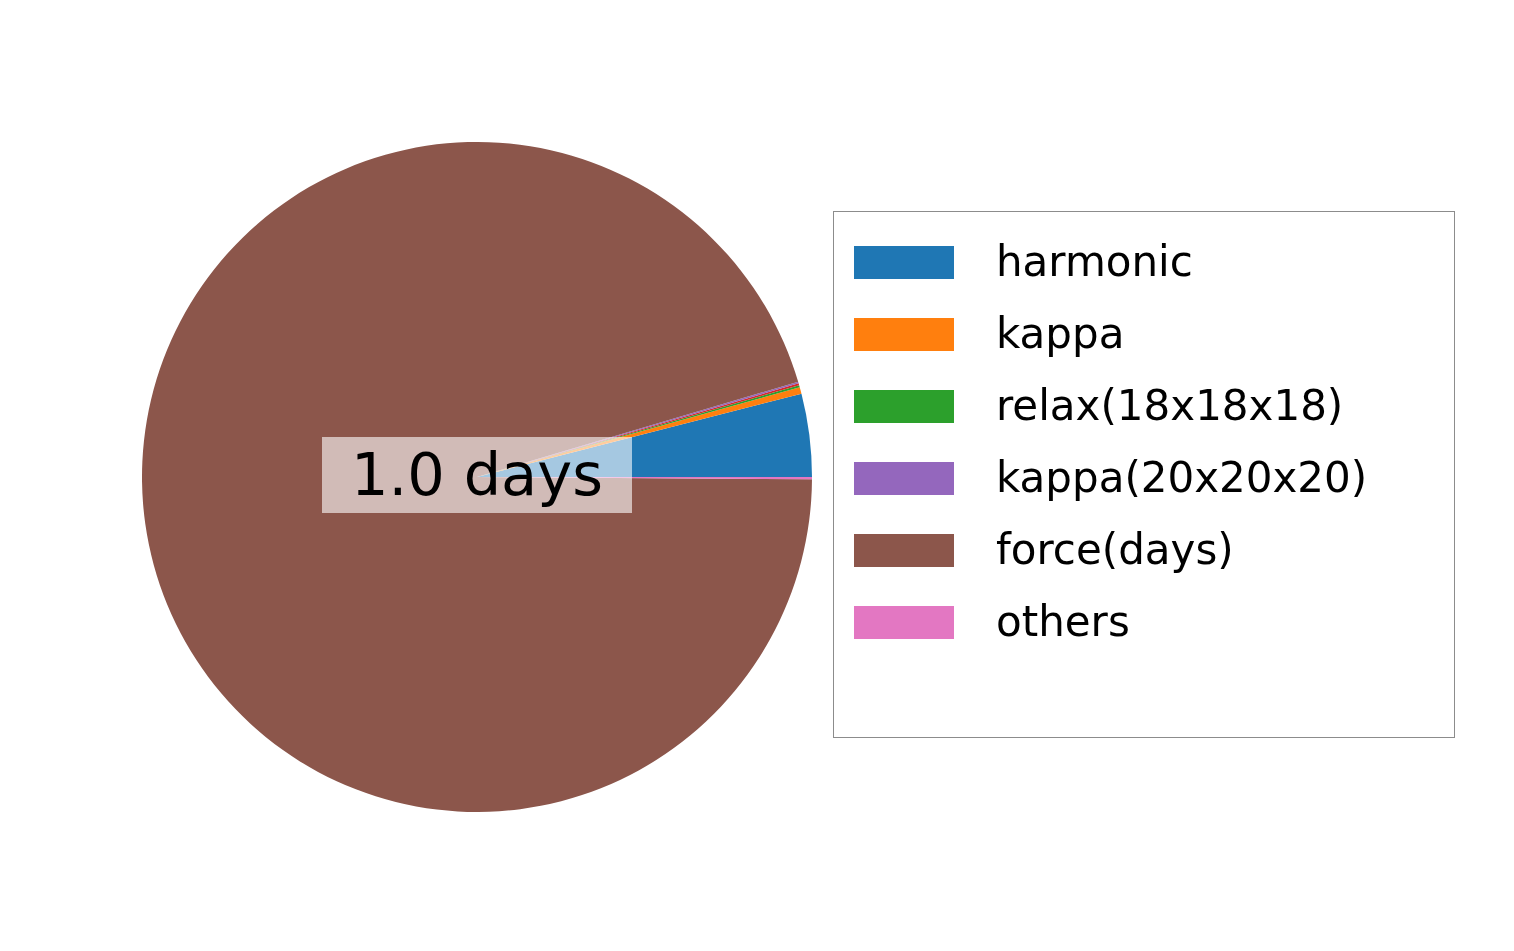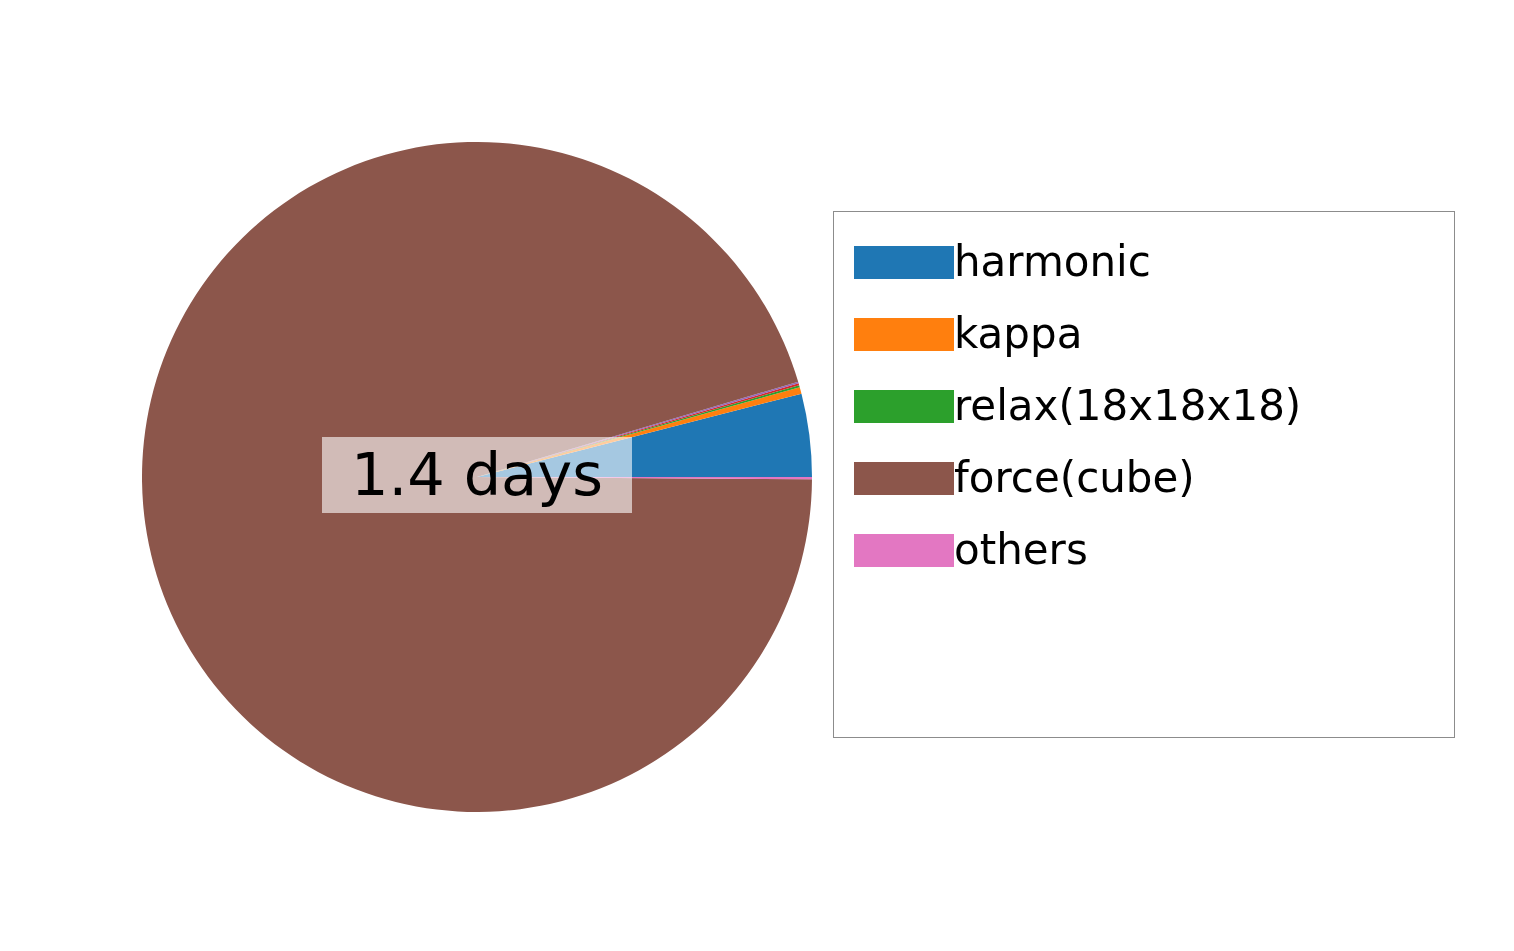--- a/index.html
+++ b/index.html
@@ -77,20 +77,21 @@
     height: 72px;
     padding-left: 20px;
     box-sizing: border-box;
   }
   .legend-swatch {
     width: 100px;
     height: 33px;
     flex: 0 0 auto;
   }
   .legend-label {
+    margin-left: 42px;
     font-size: 42px;
     line-height: 42px;
     color: #000000;
     white-space: nowrap;
   }
 </style>
 </head>
 <body>
 
 <div id="figure">
@@ -102,39 +103,43 @@
           <path d="M 335 335 L 659.475 251.689 A 335 335 0 0 0 657.735 245.182 Z" fill="#ff7f0e" stroke="none" shape-rendering="geometricPrecision"></path>
           <path d="M 335 335 L 657.735 245.182 A 335 335 0 0 0 657.164 243.156 Z" fill="#2ca02c" stroke="none" shape-rendering="geometricPrecision"></path>
           <path d="M 335 335 L 657.164 243.156 A 335 335 0 0 0 656.640 241.336 Z" fill="#d62728" stroke="none" shape-rendering="geometricPrecision"></path>
           <path d="M 335 335 L 656.640 241.336 A 335 335 0 0 0 656.165 239.720 Z" fill="#9467bd" stroke="none" shape-rendering="geometricPrecision"></path>
           <path d="M 335 335 L 656.165 239.720 A 335 335 0 1 0 669.992 337.315 Z" fill="#8c564b" stroke="none" shape-rendering="geometricPrecision"></path>
           <path d="M 335 335 L 669.992 337.315 A 335 335 0 0 0 670.000 335.000 Z" fill="#e377c2" stroke="none" shape-rendering="geometricPrecision"></path>
         </g>
     </svg>
   </div>
 
-  <div id="center-label">1.4 days</div>
+  <div id="center-label">1.0 days</div>
 
   <div id="legend">
     <div id="legend-list">
         <div class="legend-row">
           <span class="legend-swatch" style="background: rgb(31, 119, 180);"></span>
           <span class="legend-label">harmonic</span>
         </div>
         <div class="legend-row">
           <span class="legend-swatch" style="background: rgb(255, 127, 14);"></span>
           <span class="legend-label">kappa</span>
         </div>
         <div class="legend-row">
           <span class="legend-swatch" style="background: rgb(44, 160, 44);"></span>
           <span class="legend-label">relax(18x18x18)</span>
         </div>
         <div class="legend-row">
+          <span class="legend-swatch" style="background: rgb(148, 103, 189);"></span>
+          <span class="legend-label">kappa(20x20x20)</span>
+        </div>
+        <div class="legend-row">
           <span class="legend-swatch" style="background: rgb(140, 86, 75);"></span>
-          <span class="legend-label">force(cube)</span>
+          <span class="legend-label">force(days)</span>
         </div>
         <div class="legend-row">
           <span class="legend-swatch" style="background: rgb(227, 119, 194);"></span>
           <span class="legend-label">others</span>
         </div>
       </div>
   </div>
 
 </div>
 

